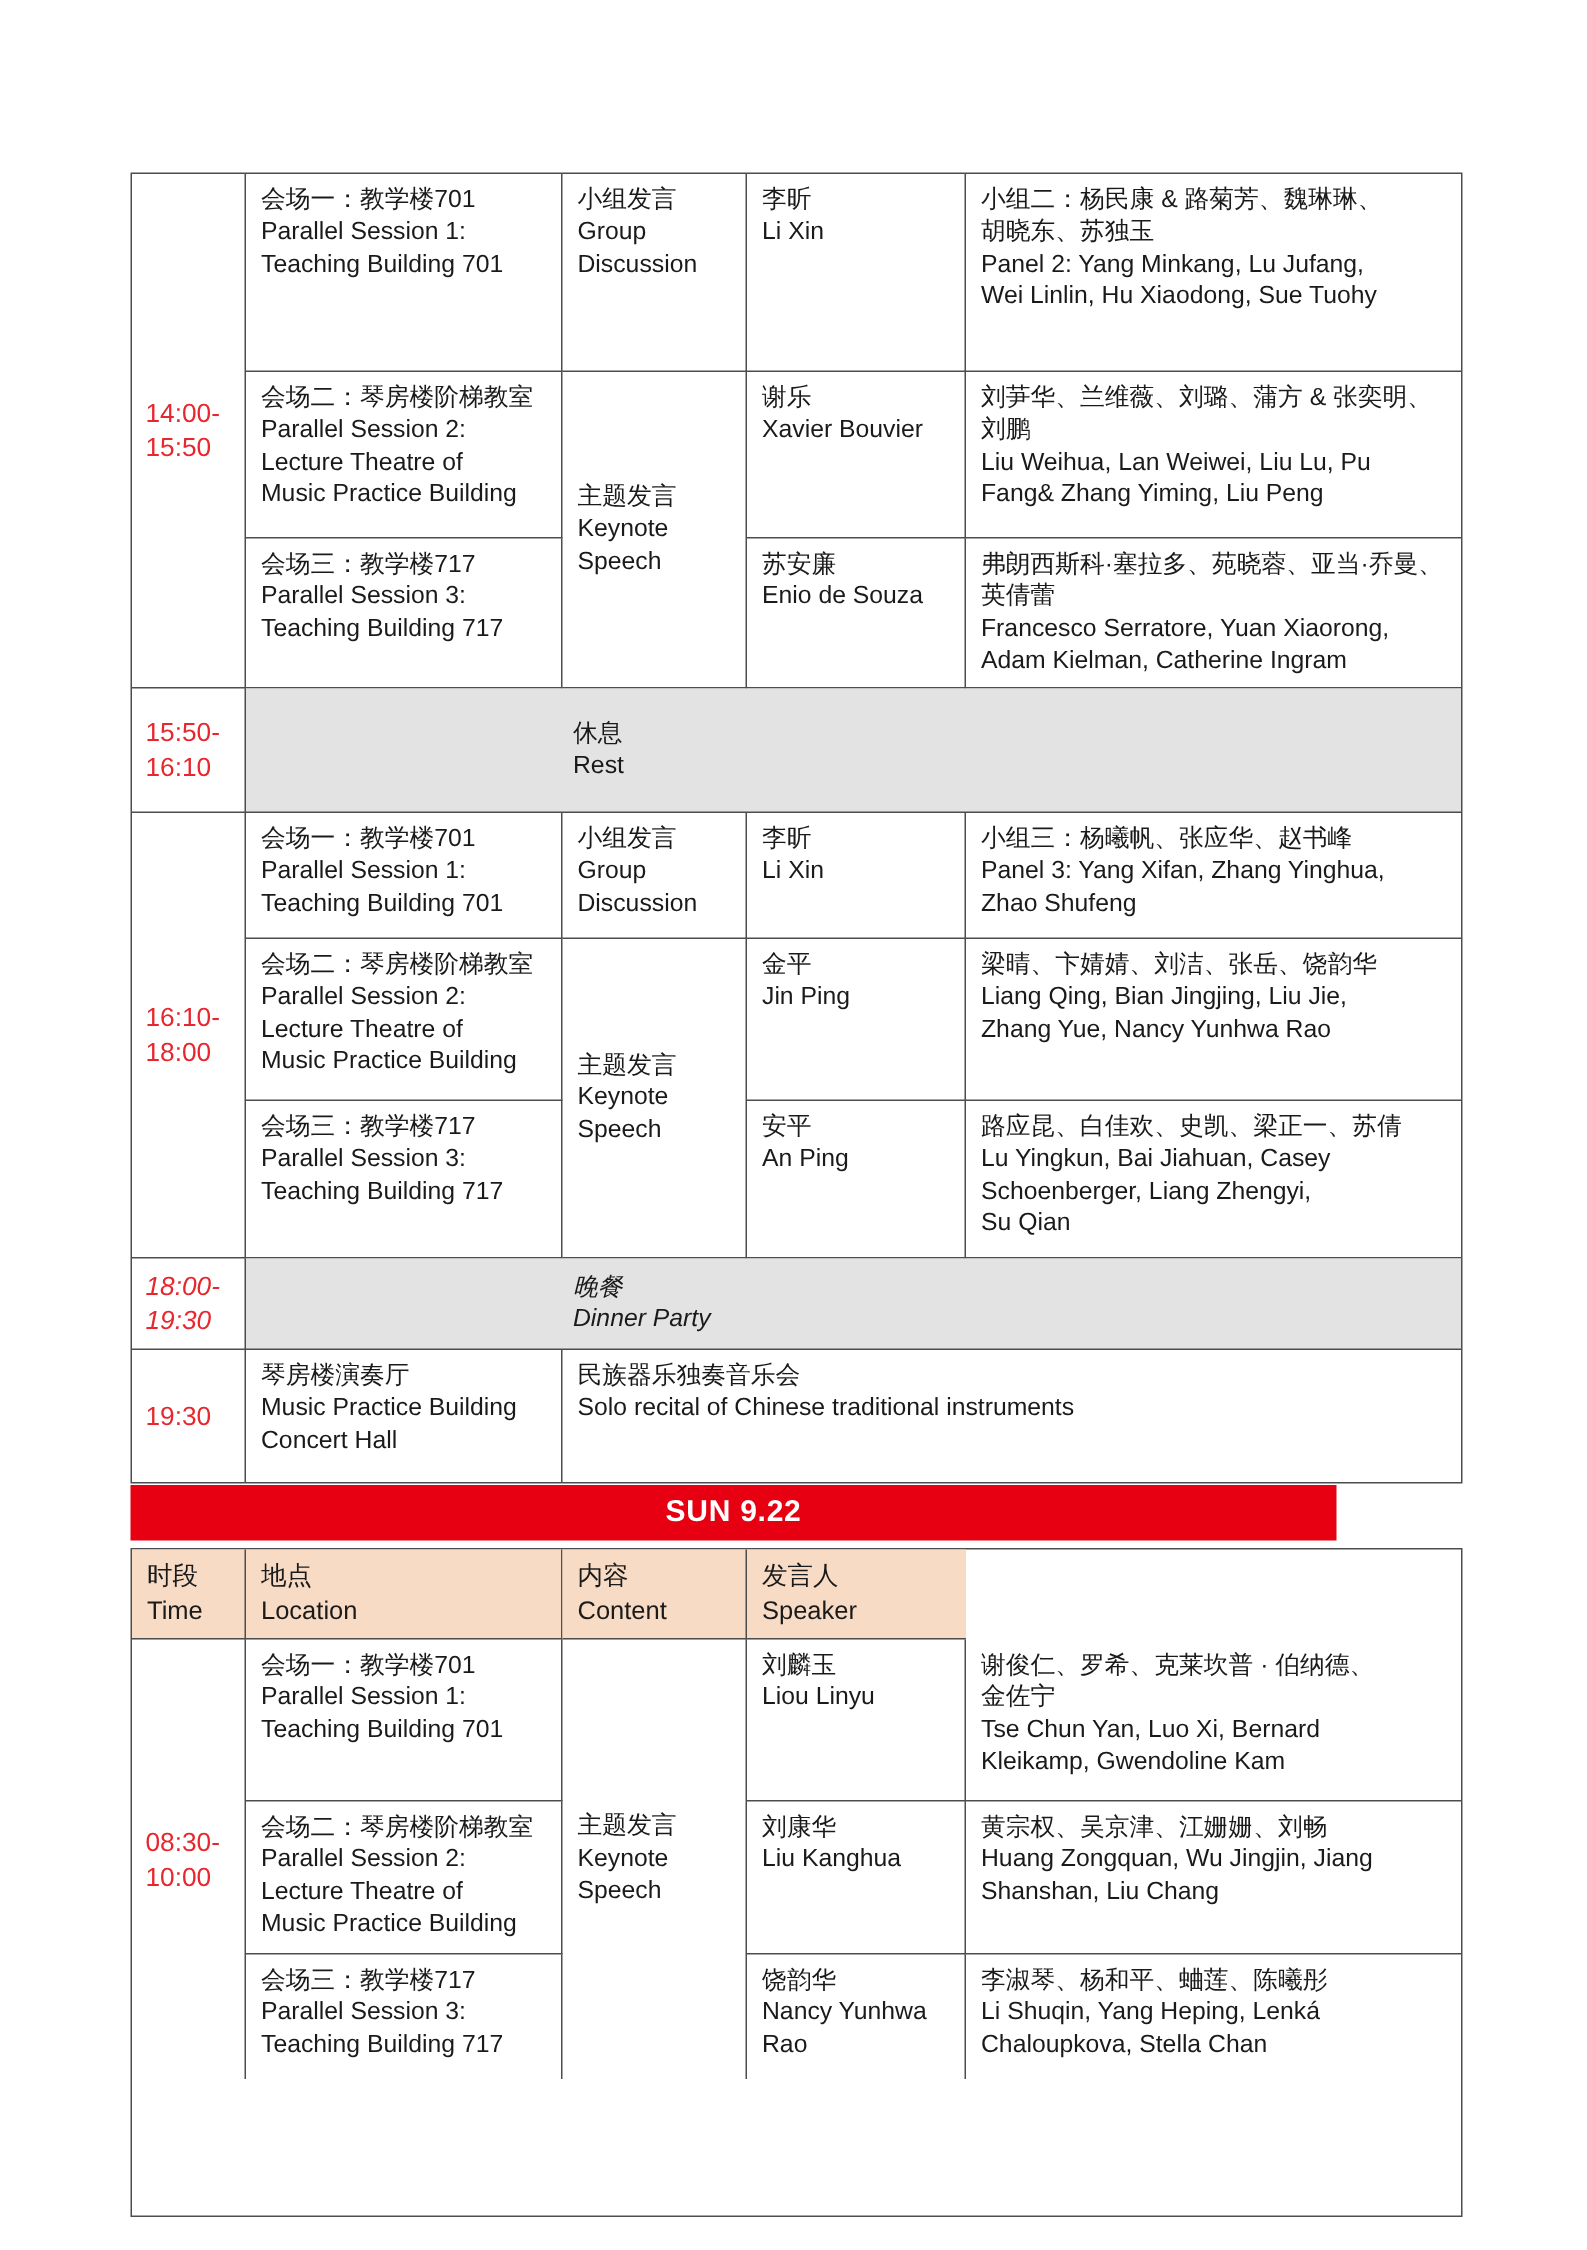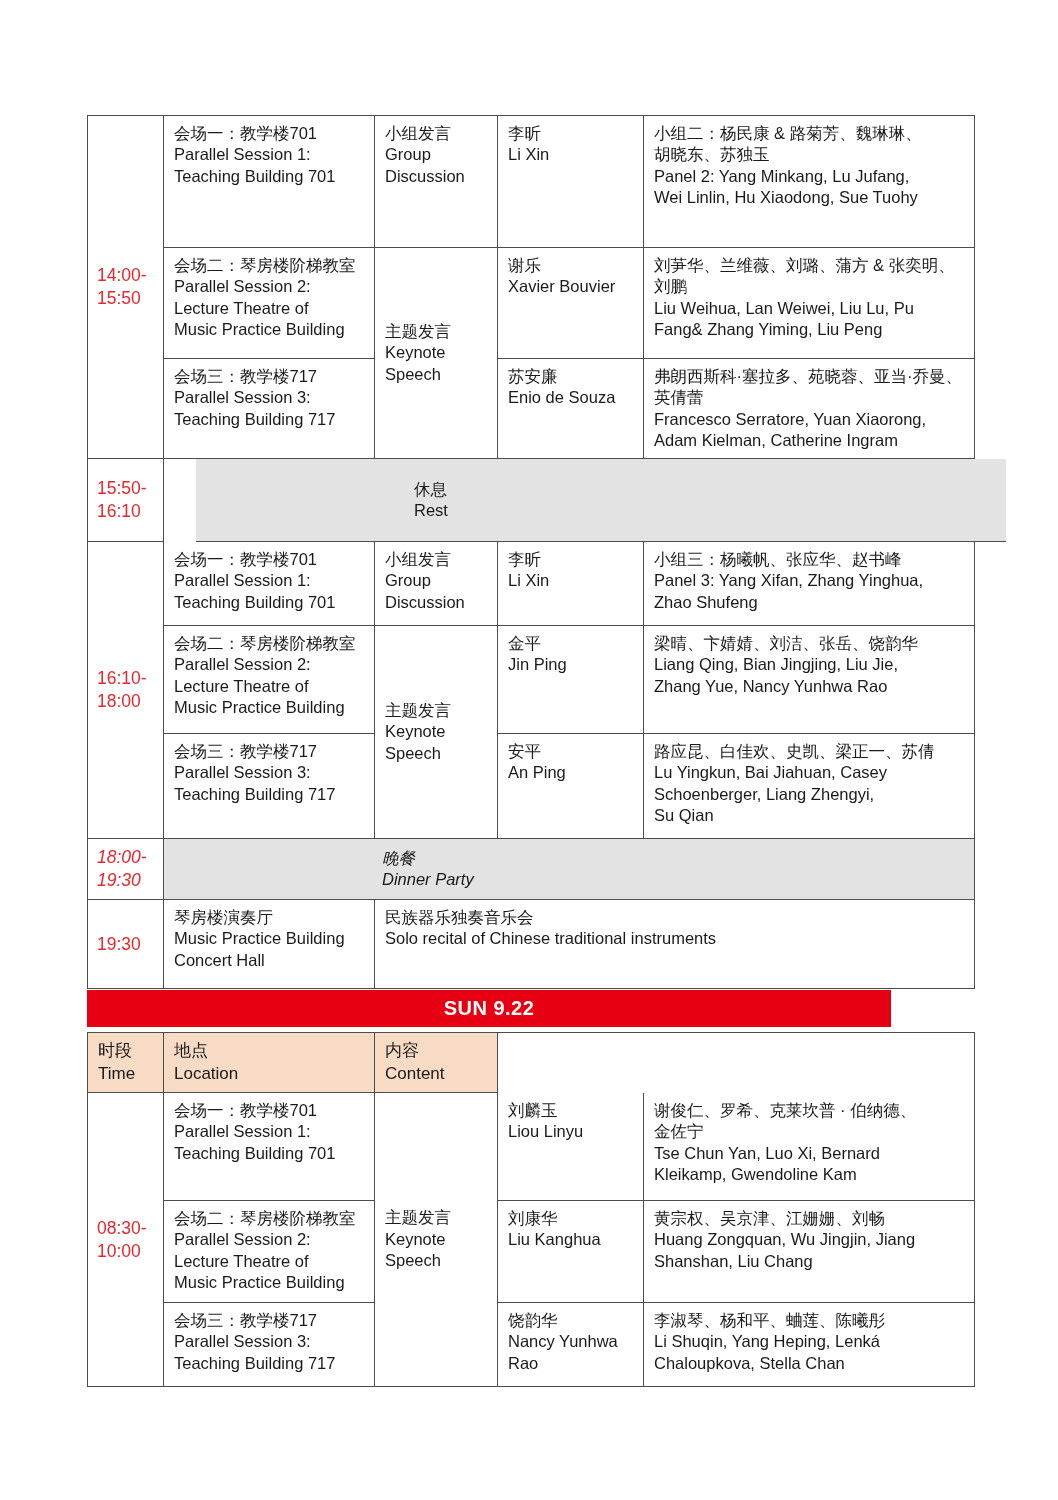--- a/index.html
+++ b/index.html
@@ -9,28 +9,28 @@
     --band:#e3e3e3;
     --border:#4d4d4d;
     --text:#1a1a1a;
   }
   *{margin:0;padding:0;box-sizing:border-box;}
   body{background:#fff;font-family:"Liberation Sans","DejaVu Sans",sans-serif;}
   .page{position:relative;width:1058px;height:1500px;background:#ffffff;overflow:hidden;}
 
   .tbl{position:absolute;left:87px;width:888px;border:1px solid var(--border);background:#fff;}
   #table1{top:115px;height:874px;}
-  #table2{top:1032px;height:355px;}
+  #table2{top:1032px;height:446px;}
 
   .grid{display:grid;grid-template-columns:76px 211px 123px 146px 330px;}
   #secA{grid-template-rows:132px 111px 100px;}
   #secB{grid-template-rows:84px 108px 105px;}
   #secC{grid-template-rows:108px 102px 83px;}
   .band-row{display:grid;grid-template-columns:76px 810px;}
-  #rest-row{grid-template-rows:83px;gap:32px;}
+  #rest-row{grid-template-rows:83px;}
   #dinner-row{grid-template-rows:61px;font-style:italic;}
   #recital-row{display:grid;grid-template-columns:76px 211px 599px;grid-template-rows:88px;}
   #header-row{grid-template-rows:60px;}
 
   .c{padding:7px 8px 4px 10px;font-size:16.5px;line-height:1.3;color:var(--text);
      white-space:pre-line;overflow:hidden;}
   .spk{padding-right:2px;}
   .br{border-right:1px solid var(--border);}
   .bb{border-bottom:1px solid var(--border);}
   .time{display:flex;align-items:center;color:var(--red);font-size:17.5px;padding:0 4px 0 9px;}
@@ -164,20 +164,22 @@
 
   <div class="tbl" id="table2">
 
     <div class="grid" id="header-row">
       <div class="hc br bb">时段
 Time</div>
       <div class="hc br bb">地点
 Location</div>
       <div class="hc br bb">内容
 Content</div>
+      <div class="hc bb">发言人
+Speaker</div>
     </div>
 
     <div class="grid" id="secC">
       <div class="c time r13 c1 br">08:30-
 10:00</div>
       <div class="c r1 c2 br bb">会场一：教学楼701
 Parallel Session 1:
 Teaching Building 701</div>
       <div class="c center-v r13 c3 br">主题发言
 Keynote

